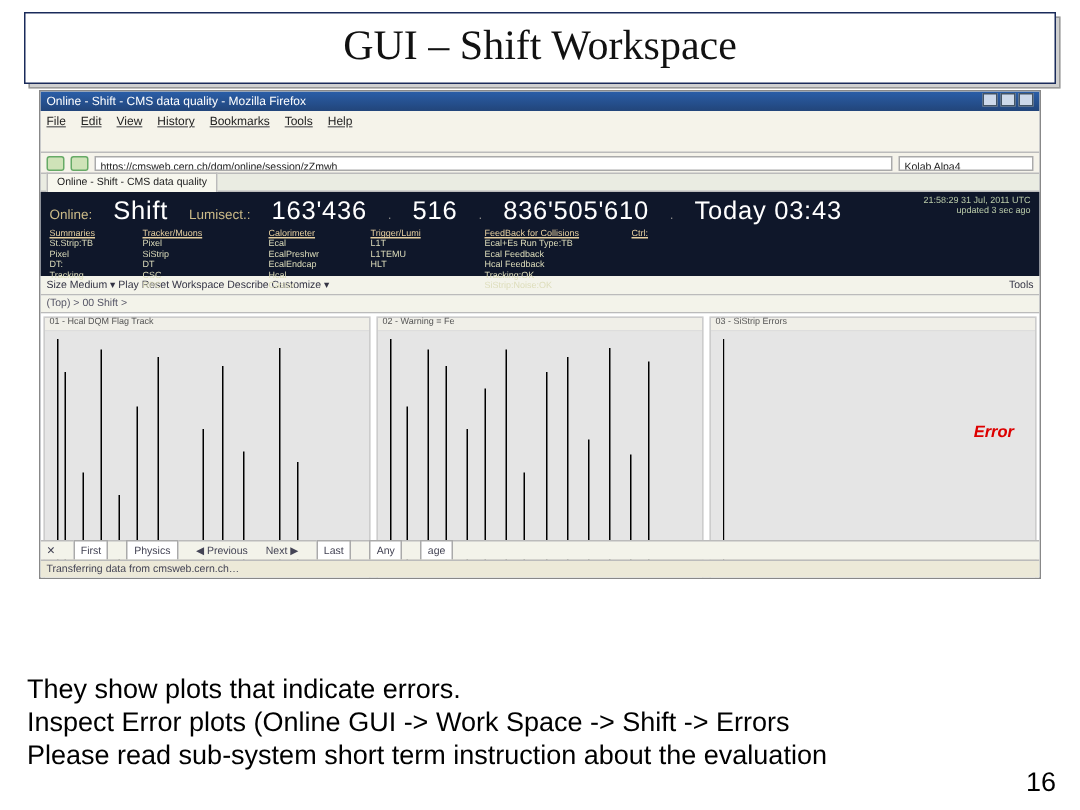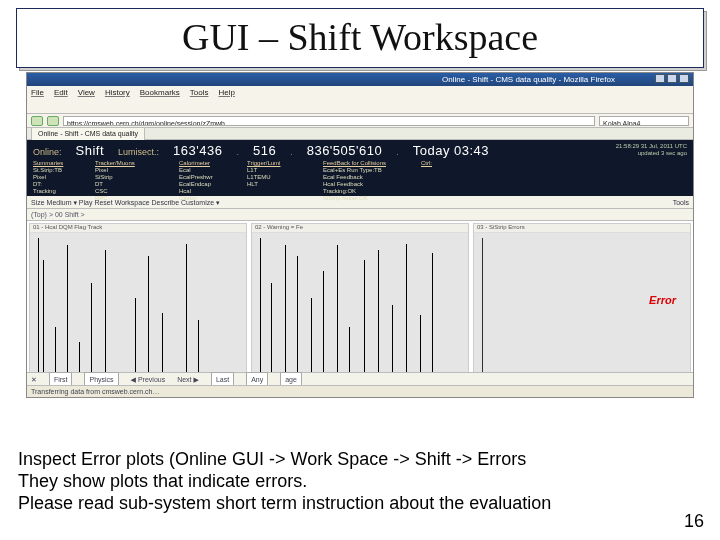--- a/index.html
+++ b/index.html
@@ -21,40 +21,40 @@
   }
   .title-box {
     position: relative;
     background: #fff;
     border: 1px solid #1a2b5a;
     padding: 6px 0 8px 0;
     text-align: center;
   }
   .title-text {
     font-family: "Times New Roman", serif;
-    font-size: 38px;
+    font-size: 28px;
     color: #111;
   }
   .screenshot {
     margin: 4px 26px 0 26px;
     height: 326px;
     border: 1px solid #888;
     background: #e8eef6;
     position: relative;
     font-size: 7px;
     color: #222;
     overflow: hidden;
   }
   .win-title {
     background: linear-gradient(#2a5ea8,#22457a);
     color: #fff;
     height: 13px; line-height: 13px;
     padding: 0 4px;
     font-size: 8px;
-    display: flex; justify-content: flex-end; gap: 40px;
+    display: flex; justify-content: space-between;
   }
   .win-title .btns { display: flex; gap: 2px; }
   .win-title .btn { width: 10px; height: 9px; background: #cdd9ea; border: 1px solid #456; margin-top: 1px; }
   .menubar {
     background: #f5f3ea;
     height: 28px; line-height: 13px;
     padding: 0 4px;
     display: flex; gap: 10px;
     font-size: 8px;
     border-bottom: 1px solid #bbb;
@@ -82,21 +82,21 @@
   .tabbar .tab { background: #f7f7ee; border: 1px solid #bbb; border-bottom: none; padding: 0 6px; }
   .infobar {
     background: #0f172a;
     color: #e6cfa0;
     height: 56px;
     padding: 3px 6px;
     position: relative;
   }
   .info-head { display: flex; gap: 14px; font-size: 9px; color: #fff; align-items: baseline; margin-bottom: 2px; white-space: nowrap; }
   .info-head .lbl { color: #ccbb88; }
-  .info-head .big { font-size: 13px; letter-spacing: 0.5px; }
+  .info-head .big { font-size: 17px; letter-spacing: 0.5px; }
   .info-head .dot { color: #888; }
   .info-grid {
     display: grid;
     grid-template-columns: 58px 80px 64px 72px 94px 40px;
     gap: 0 4px;
     font-size: 6px;
     line-height: 7px;
     color: #ddb;
   }
   .info-grid .hdr { color: #e6cfa0; text-decoration: underline; }
@@ -328,18 +328,18 @@
     <span>Next ▶</span>
     <span class="sel">Last</span>
     <span class="sel">Any</span>
     <span class="sel">age</span>
   </div>
 
   <div class="statusbar">Transferring data from cmsweb.cern.ch…</div>
 </div>
 
 <div class="caption-block">
+  <div>They show plots that indicate errors.</div>
   <div>Inspect Error plots (Online GUI -&gt; Work Space -&gt; Shift -&gt; Errors</div>
-  <div>They show plots that indicate errors.</div>
   <div>Please read sub-system short  term  instruction about the evaluation</div>
 </div>
 
 <div class="page-num">16</div>
 
 </body></html>

